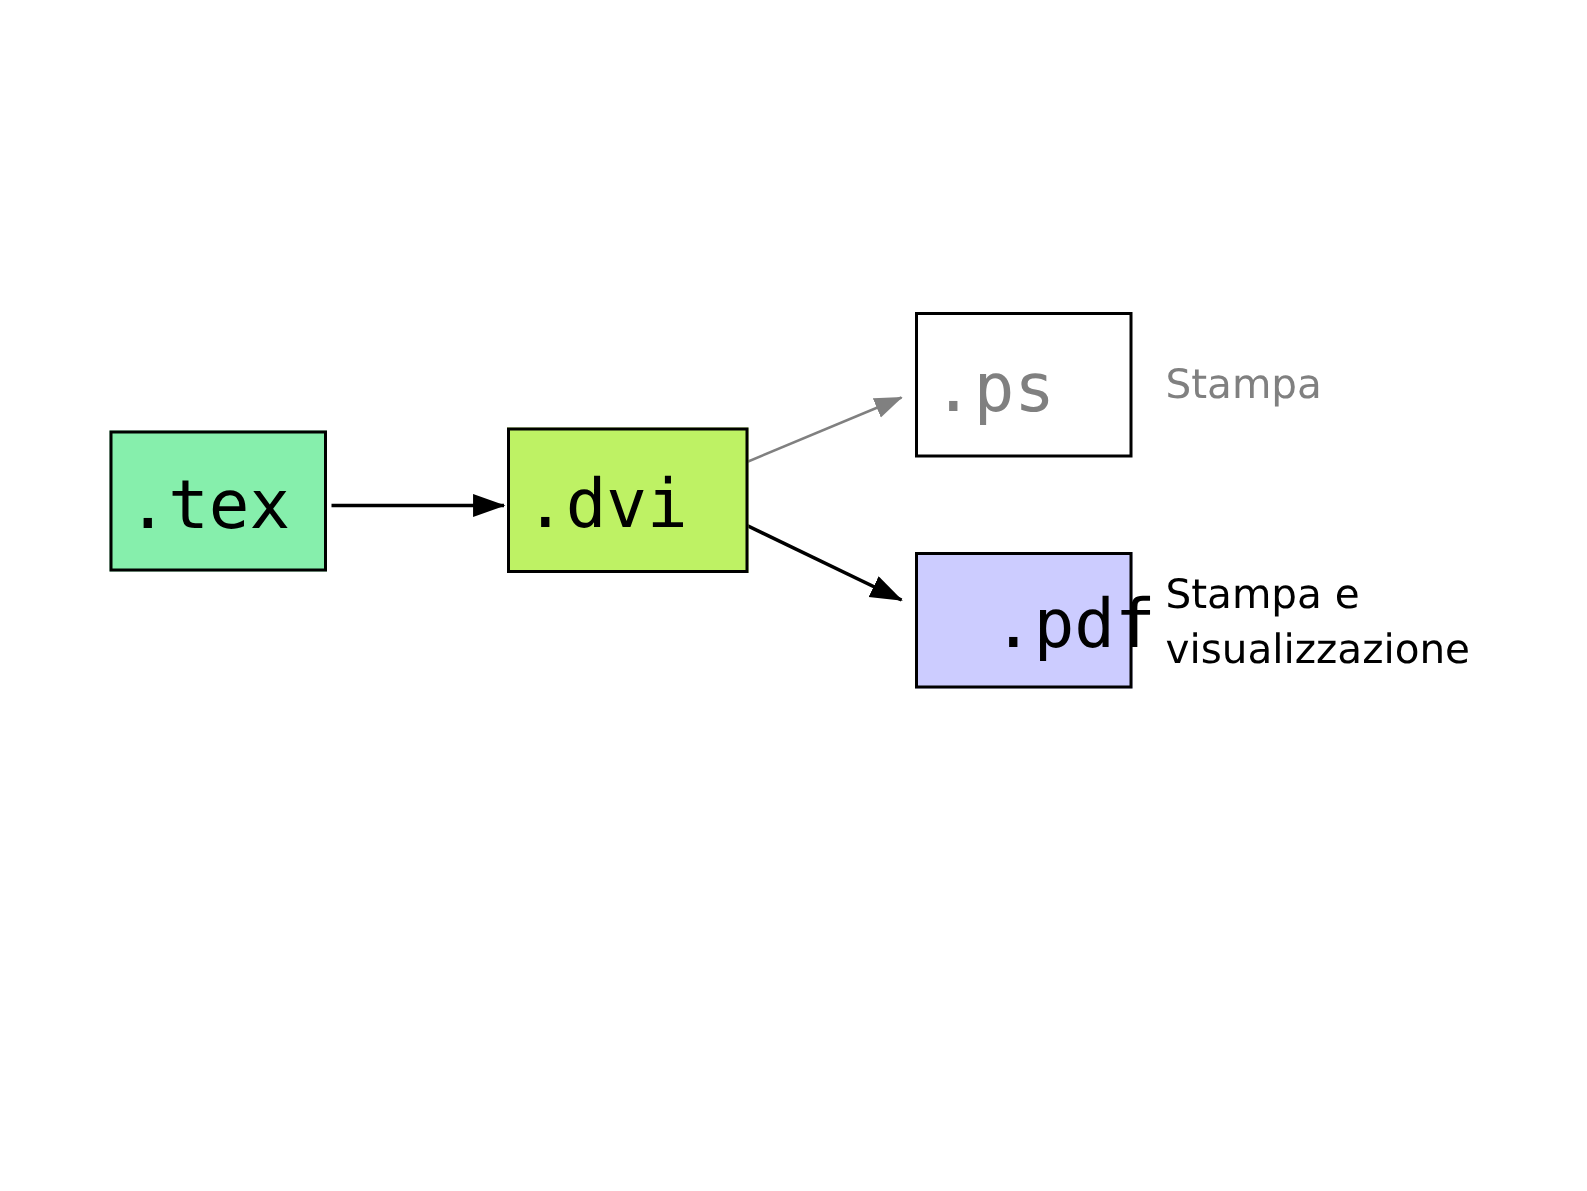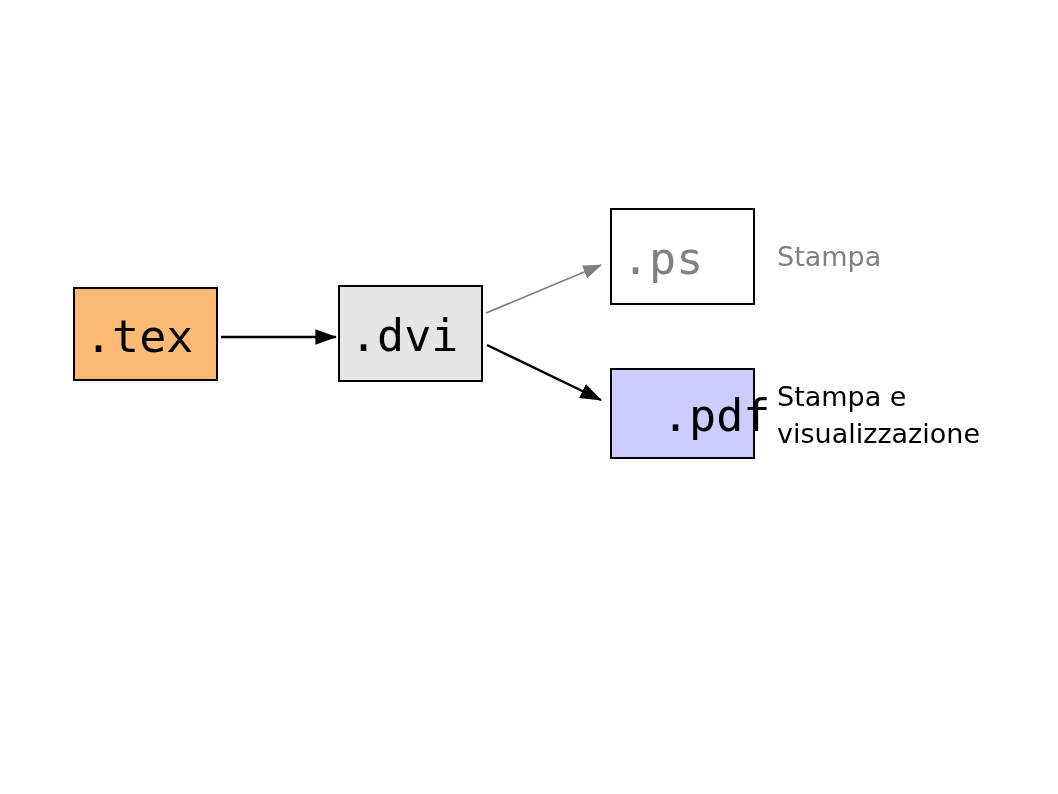--- a/index.html
+++ b/index.html
@@ -31,26 +31,26 @@
     white-space: pre;
   }
   .node-label {
     display: block;
     padding-left: 10px;
     position: relative;
     top: 2px;
   }
   #node-tex {
     left: 73px;  top: 287px;  width: 145px; height: 94px;
-    background: #fdba74;
+    background: #86efac;
     color: #000000;
   }
   #node-dvi {
-    left: 338px; top: 285px;  width: 145px; height: 97px;
-    background: #e5e5e5;
+    left: 338px; top: 285px;  width: 161px; height: 97px;
+    background: #bef264;
     color: #000000;
   }
   #node-ps {
     left: 610px; top: 208px;  width: 145px; height: 97px;
     background: #ffffff;
     color: #808080;
   }
   #node-pdf {
     left: 610px; top: 368px;  width: 145px; height: 91px;
     background: #ccccff;

